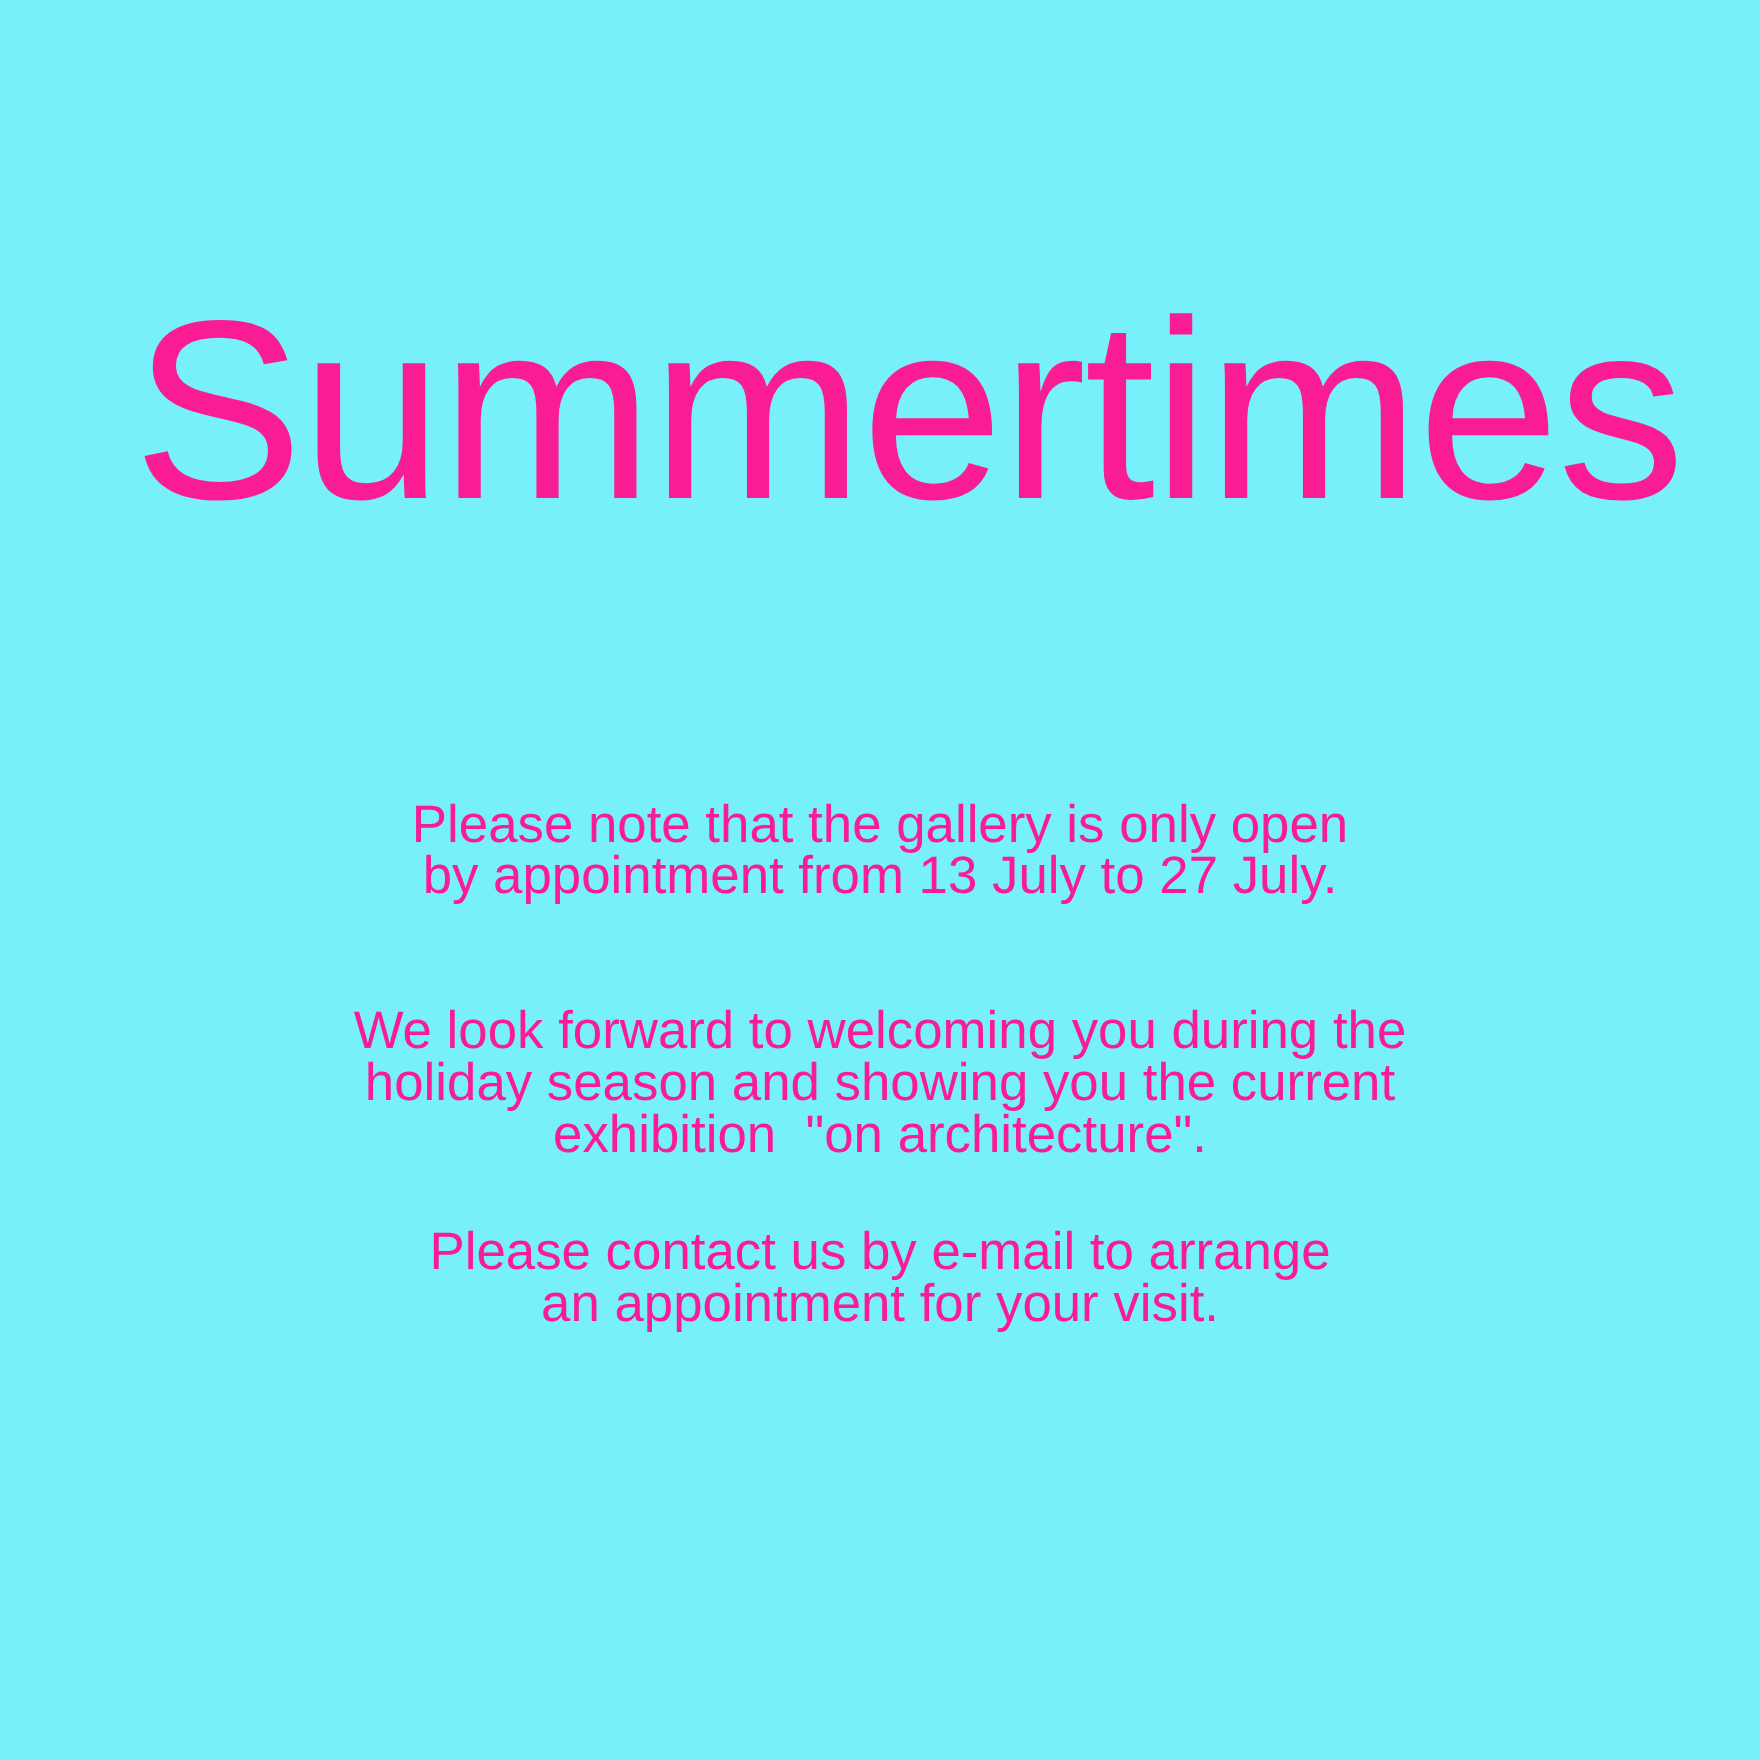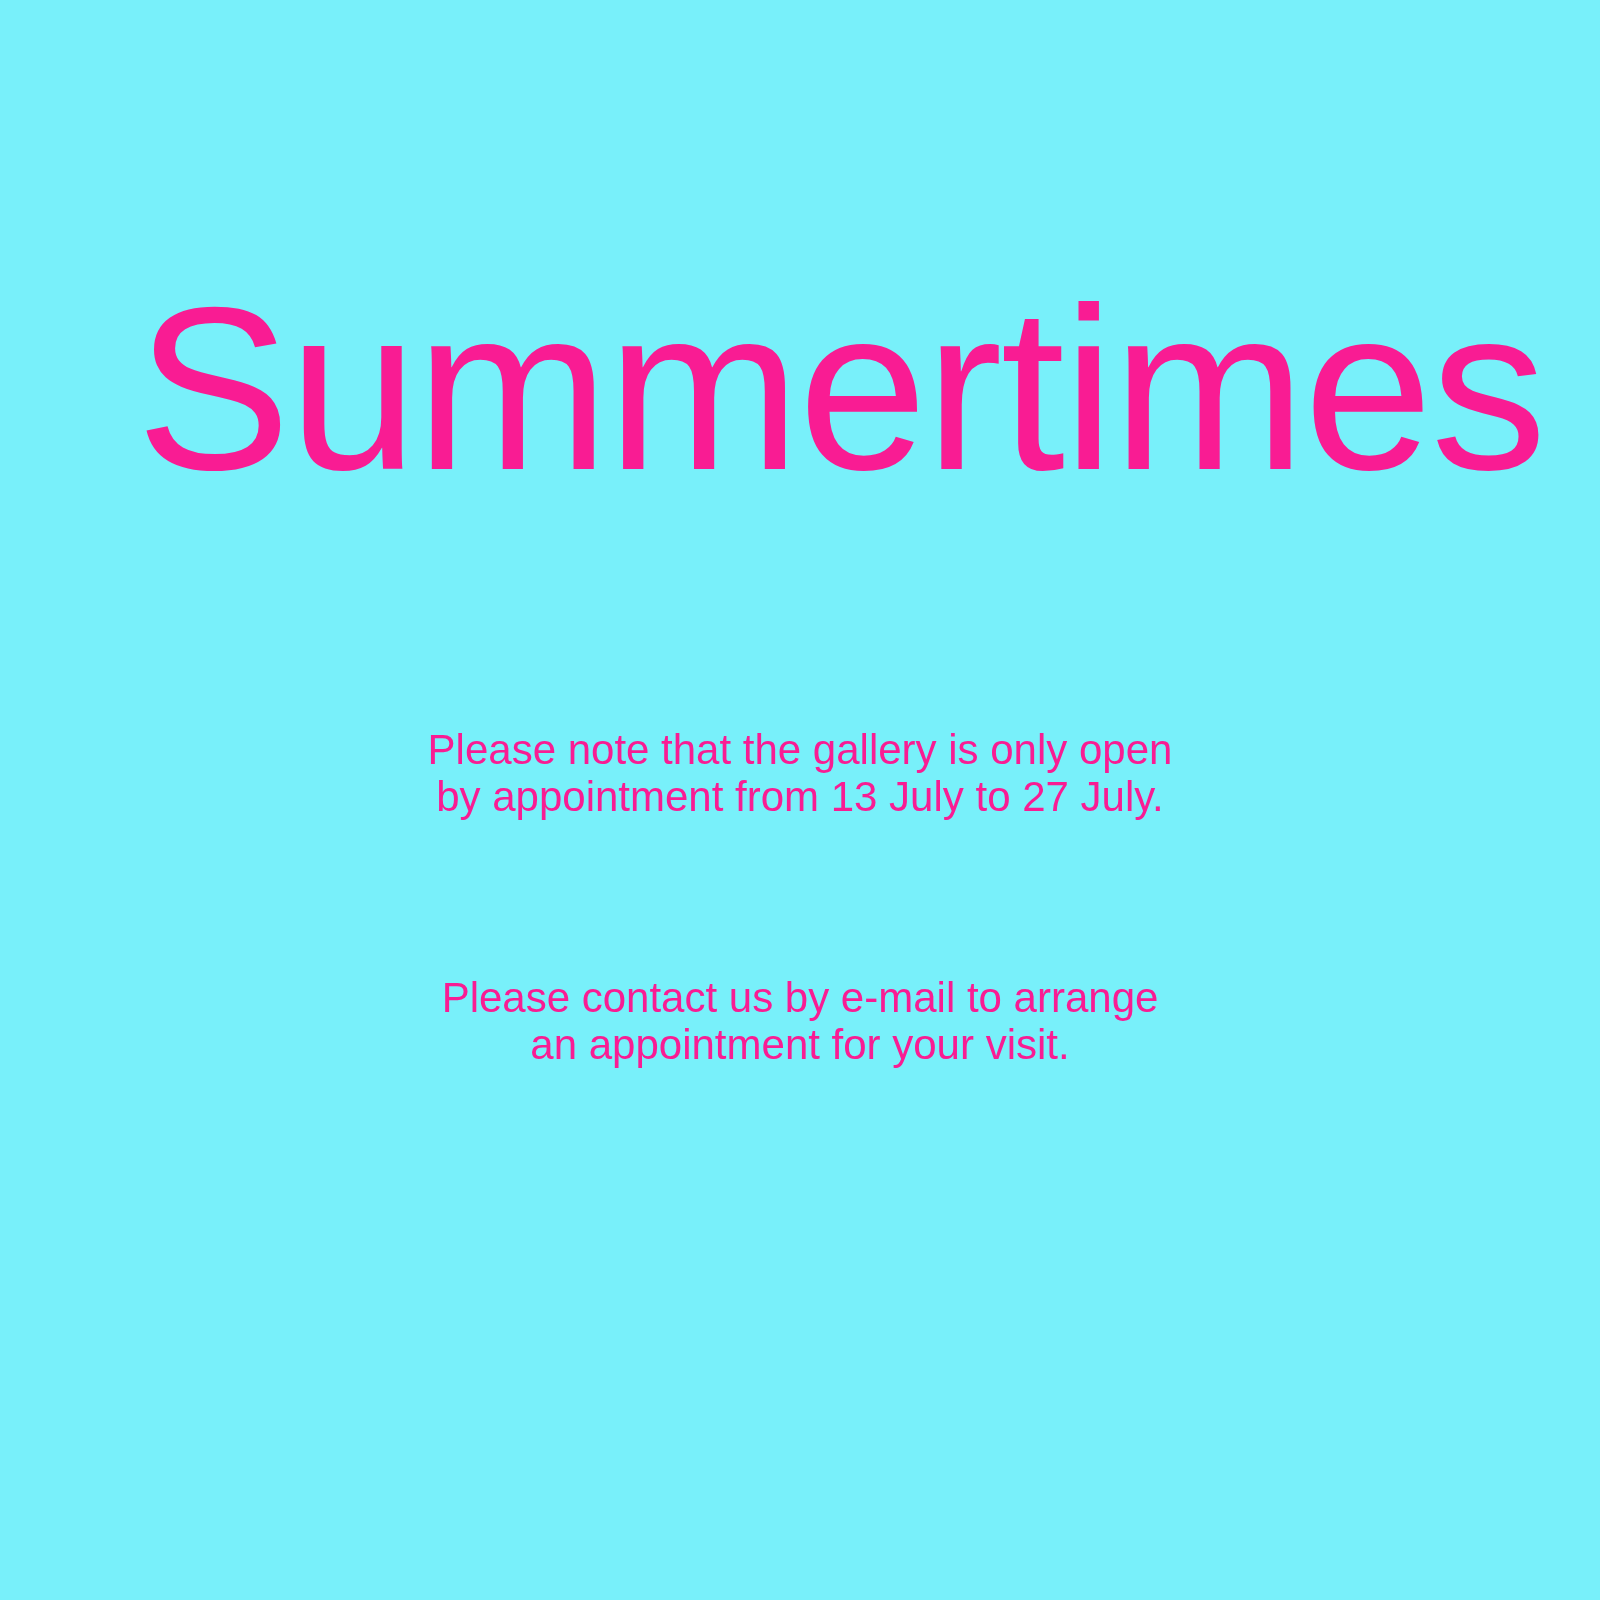--- a/index.html
+++ b/index.html
@@ -24,21 +24,21 @@
   
   #title-block {
     position: absolute;
     left: 120px;
     top: 258px;
     width: 1400px;
     height: 230px;
   }
 
   #page-title {
-    margin: 16px;
+    margin: 1px;
     font-family: "Liberation Sans", sans-serif;
     font-size: 232px;
     font-weight: 300;
     line-height: 230px;
     letter-spacing: -2px;
     color: #f91c93;
     white-space: nowrap;
     text-align: center;
   }
 
@@ -47,21 +47,21 @@
     position: absolute;
     left: 0;
     top: 726px;
     width: 1600px;
     text-align: center;
   }
 
   .body-paragraph {
     margin: 0;
     font-family: "Liberation Sans", sans-serif;
-    font-size: 42px;
+    font-size: 48px;
     font-weight: 400;
     line-height: 47px;
     color: #f91c93;
     text-align: center;
     white-space: pre-wrap;
   }
 
   .para-gap {
     height: 47px;
   }
@@ -80,20 +80,23 @@
   </div>
 
   <div id="body-block">
 
     <p class="body-paragraph" style="color: rgb(249, 28, 147);">Please note that the gallery is only open
 by appointment from 13 July to 27 July.</p>
 
     <div class="para-gap"></div>
     <div class="para-gap"></div>
 
+    <p class="body-paragraph" style="color: rgb(249, 28, 147);">We look forward to welcoming you during the
+holiday season and showing you the current
+exhibition  "on architecture".</p>
 
     <div class="para-gap-small"></div>
 
     <p class="body-paragraph" style="color: rgb(249, 28, 147); margin-top: 13px;">Please contact us by e-mail to arrange
 an appointment for your visit.</p>
 
   </div>
 </div>
 
 </body></html>

